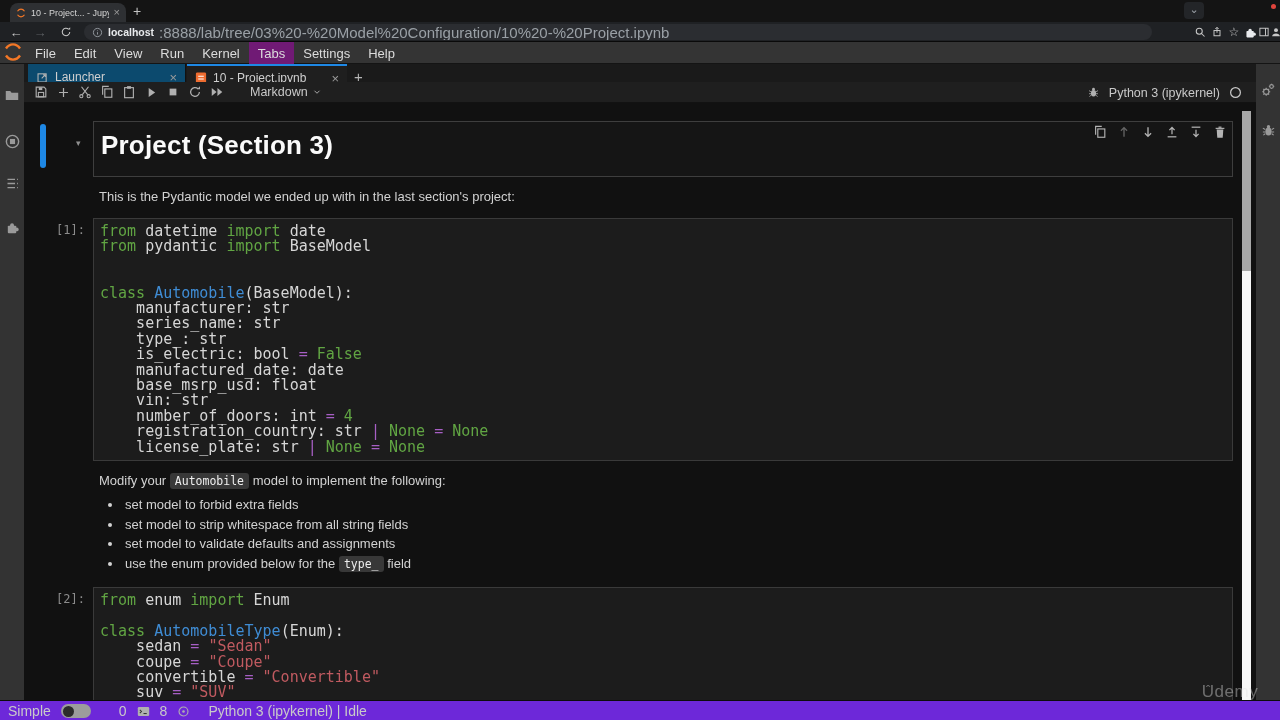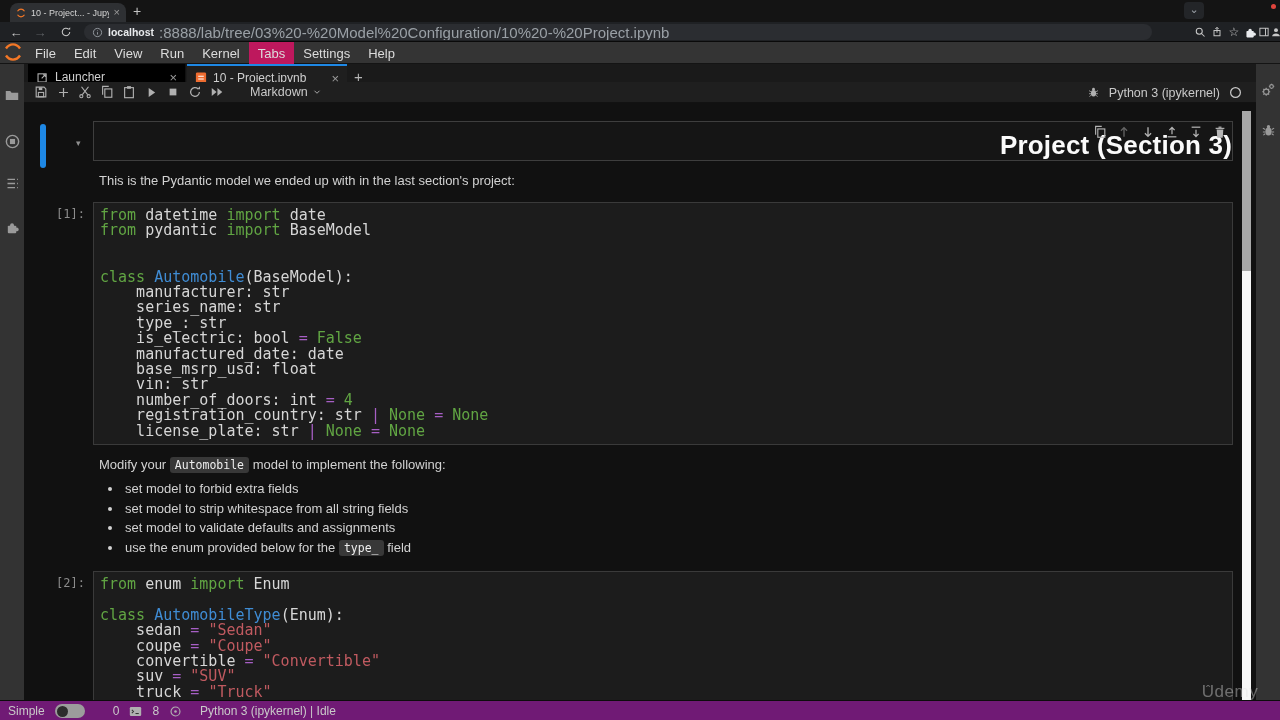--- a/index.html
+++ b/index.html
@@ -28,33 +28,33 @@
     border-radius:8px; display:flex; align-items:center; padding:0 8px; gap:5px; overflow:hidden; }
   #urlpill .host { color:#e8eaed; font-size:10.5px; font-weight:bold; }
   #urlpill .rest { color:#9aa0a6; font-size:15px; white-space:nowrap; }
 
   
   #menubar { position:absolute; left:0; top:42px; width:1280px; height:22px; background:#343434;
     border-bottom:1px solid #141414; }
   #jlogo { position:absolute; left:3px; top:1px; }
   #menuitems { position:absolute; left:26px; top:0; height:22px; display:flex; align-items:stretch; }
   .mitem { padding:0 9px; font-size:13px; color:#dcdcdc; display:flex; align-items:center; }
-  .mitem.active { background:#be185d; }
+  .mitem.active { background:#701a75; }
 
   
   #leftbar { position:absolute; left:0; top:64px; width:24px; height:636px; background:#333; }
   .sideico { width:24px; height:34px; display:flex; align-items:center; justify-content:center; }
   #rightbar { position:absolute; left:1256px; top:64px; width:24px; height:636px; background:#333; }
   #rightbar .sideico { height:40px; }
 
   
   #labtabs { position:absolute; left:24px; top:64px; width:1232px; height:26px; background:#1a1a1a; }
   .ltab { position:absolute; top:0; height:26px; display:flex; align-items:center; gap:6px;
     padding:0 8px; font-size:12px; color:#cfcfcf; }
-  #tab-launcher { left:4px; width:158px; background:#000000; border-right:1px solid #111; }
+  #tab-launcher { left:4px; width:158px; background:#0c4a6e; border-right:1px solid #111; }
   #tab-nb { left:163px; width:160px; background:#1f1f1f; border-top:2px solid #1e88e5; }
   .ltab .lbl { flex:1; white-space:nowrap; overflow:hidden; }
   .ltab .x { color:#9b9b9b; font-size:13px; }
   #addtab { position:absolute; left:330px; top:4px; color:#b5b5b5; font-size:15px; }
 
   
   #ntoolbar { position:absolute; left:24px; top:82px; width:1232px; height:21px; background:#1f1f1f;
     border-bottom:1px solid #121212; display:flex; align-items:center; }
   .tbico { width:22px; height:20px; display:flex; align-items:center; justify-content:center; }
   #tb-save { margin-left:6px; }
@@ -72,42 +72,42 @@
     padding:5px 0 5px 6px; overflow:hidden; }
   .cl { font-family:"DejaVu Sans Mono", monospace; font-size:15px; line-height:15.4px;
     color:#d6d6d6; white-space:pre; }
   .tk-k { color:#61a543; }
   .tk-a { color:#61a543; }
   .tk-o { color:#a75fc5; }
   .tk-s { color:#c05a60; }
   .tk-c { color:#3f8cd4; }
 
   #mdcell1 { margin-top:10px; }
-  #mdbox1 { flex:1; margin-right:9px; border:1px solid #3e3e3e; background:#151515; height:40px;text-align:right; }
+  #mdbox1 { flex:1; margin-right:9px; border:1px solid #3e3e3e; background:#151515; height:56px; }
   #mdbox1 h1 { font-size:26px; font-weight:600; color:#fafafa; padding:8px 0 0 7px; letter-spacing:0.2px; }
   #collapser { position:absolute; left:16px; top:3px; width:6px; height:44px; border-radius:3px; background:#1e88e5; }
   #mdchev { position:absolute; left:52px; top:17px; font-size:9px; color:#909090; }
   #celltools { position:absolute; right:14px; top:2px; display:flex; gap:7px; align-items:center; }
   .ctico { width:17px; height:17px; display:flex; align-items:center; justify-content:center; }
 
   .mdpara { margin:12px 0 0 75px; font-size:13px; color:#d2d2d2; }
   .mdpara .tk-ic, .mdlist .tk-ic { font-family:"DejaVu Sans Mono", monospace; font-size:11.5px;
     background:#383838; color:#eee; padding:1px 5px; border-radius:3px; }
   #codecell1 { margin-top:14px; }
   .mdlist { margin:9px 0 0 99px; }
   .mdlist li { font-size:13px; color:#d2d2d2; margin-bottom:4.6px; padding-left:2px; }
   #codecell2 { margin-top:16px; }
 
   
   #sbtrack { position:absolute; left:1242px; top:111px; width:9px; height:589px; background:#f7f7f7; }
   #sbthumb { position:absolute; left:0; top:0; width:9px; height:160px; background:#a8a8a8; }
 
   
-  #statusbar { position:absolute; left:0; top:700px; width:1280px; height:20px; background:#701a75;
-    border-top:1px solid #0c0c0c; font-size:12px; color:#c9c9c9; }
+  #statusbar { position:absolute; left:0; top:700px; width:1280px; height:20px; background:#6d28d9;
+    border-top:1px solid #0c0c0c; font-size:14px; color:#c9c9c9; }
   #st-left { position:absolute; left:8px; top:0; height:20px; display:flex; align-items:center; gap:10px; }
   #toggle { width:30px; height:14px; border-radius:7px; background:#9c9c9c; position:relative; }
   #toggle .knob { position:absolute; left:2px; top:1.5px; width:11px; height:11px; border-radius:50%; background:#2c2c2c; }
   #st-right { position:absolute; right:8px; top:16px; height:20px; display:flex; align-items:center; gap:13px; }
   .stico { display:flex; align-items:center; }
 
   #watermark { position:absolute; left:1206px; top:682px; font-size:17px; color:rgba(225,225,225,0.42);
     letter-spacing:0.5px; }
   #watermark .caret { position:relative; top:-2px; font-size:13px; margin-right:-9px; }
 </style>

